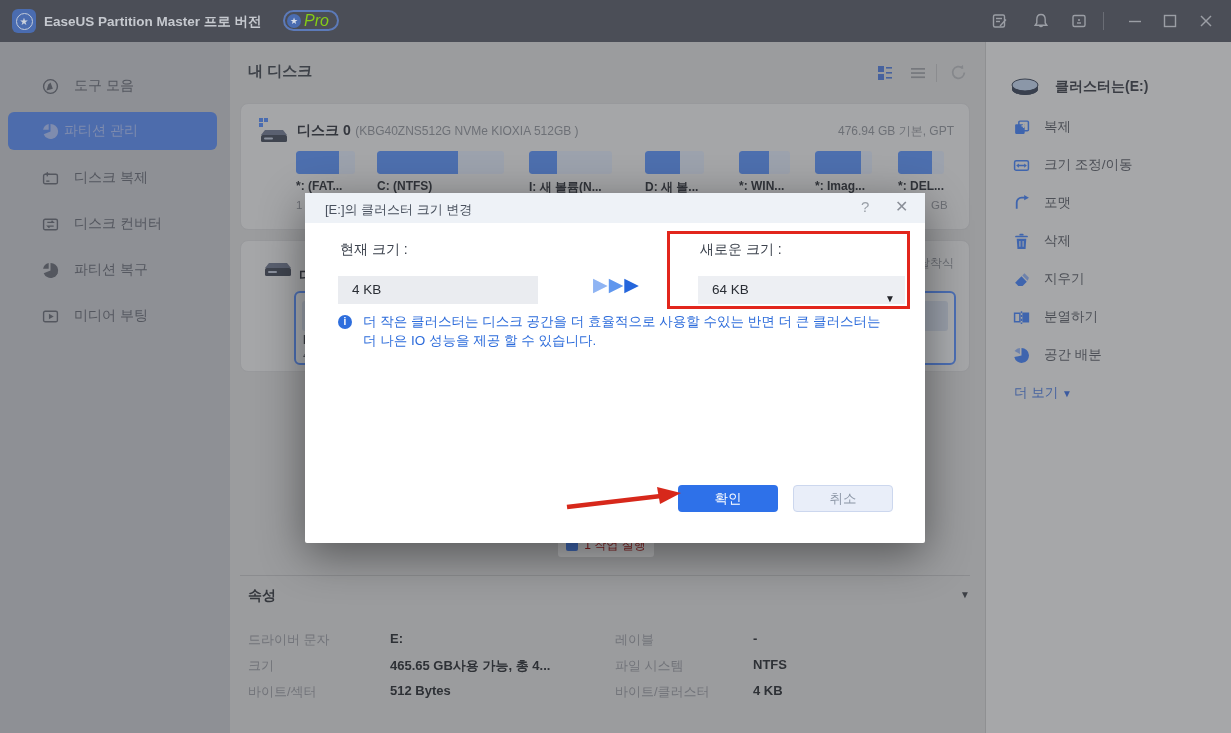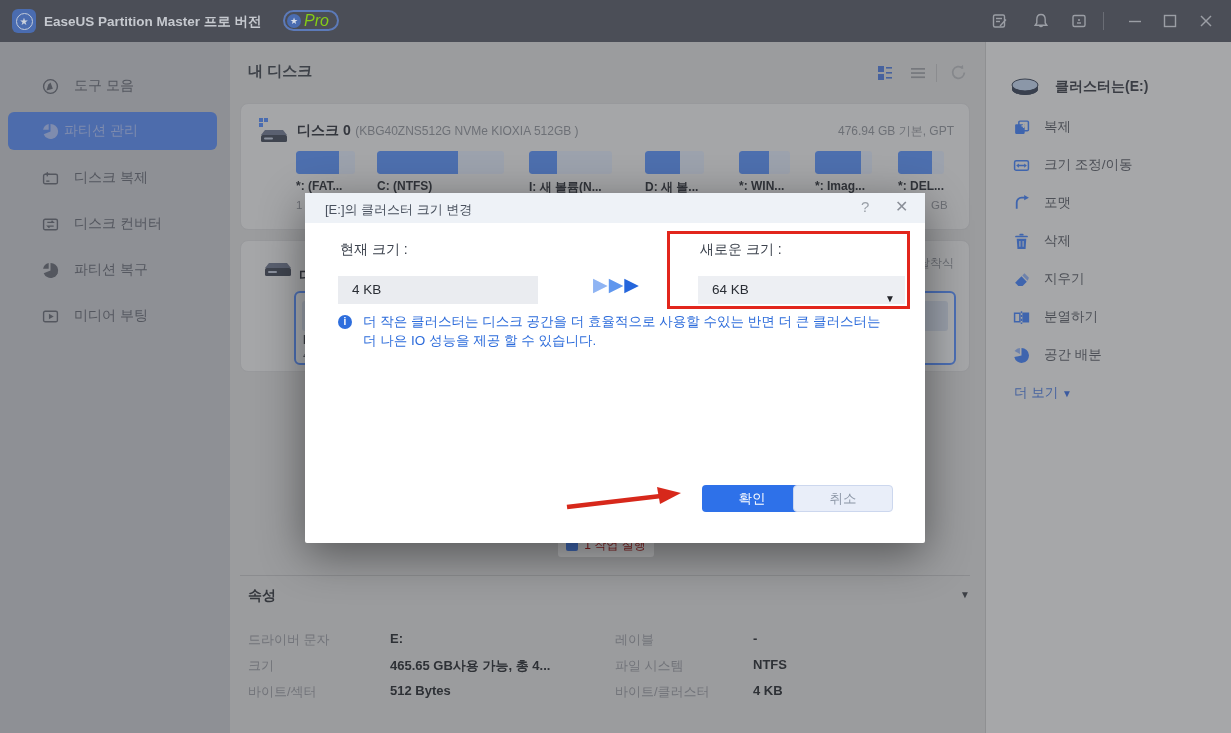--- a/index.html
+++ b/index.html
@@ -64,21 +64,21 @@
   .dlg-help { position:absolute; left:556px; top:5px; font-size:15px; color:#9aa0a8; cursor:pointer; }
   .dlg-close { position:absolute; left:590px; top:4px; font-size:16px; color:#8a8f98; cursor:pointer; }
   .fld-label { position:absolute; top:48px; font-size:14px; color:#3c424d; }
   .fld-box { position:absolute; top:83px; height:28px; font-size:13.5px; color:#2a2e35; line-height:28px; padding-left:14px; }
   .arrows { position:absolute; left:288px; top:80px; font-size:19px; letter-spacing:1px; }
   .red-rect { position:absolute; left:362px; top:38px; width:243px; height:78px; border:3px solid #e2261c; z-index:3; pointer-events:none; }
   .info-ic { position:absolute; left:33px; top:122px; width:14px; height:14px; border-radius:50%; background:#2e6edd;
              color:#fff; font-size:10px; font-weight:bold; text-align:center; line-height:14px; }
   .info-txt { position:absolute; left:50px; top:119px; width:545px; font-size:13.5px; color:#2d6cdb; line-height:19px;margin-left:8px; }
   .btn { position:absolute; top:292px; width:100px; height:27px; border-radius:4px; font-size:13.5px; text-align:center; line-height:27px; cursor:pointer; }
-  .btn-ok { left:373px; background:#2e71e9; color:#ffffff;margin-left:24px; }
+  .btn-ok { left:373px; background:#2e71e9; color:#ffffff; }
   .btn-cancel { left:488px; background:#e9eef9; color:#8e98a8; border:1px solid #ccd7ee; line-height:25px; }
   .caret { position:absolute; right:10px; top:9px; font-size:10px; color:#23252a; }
 </style>
 </head>
 <body>
 
 <div class="titlebar">
   <div class="appicon">
       <span class="ring">★</span>
     </div>

